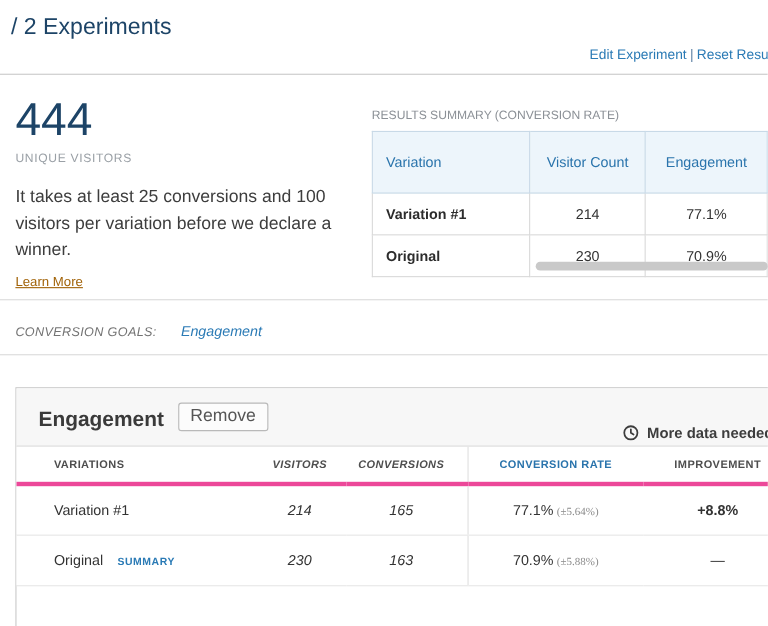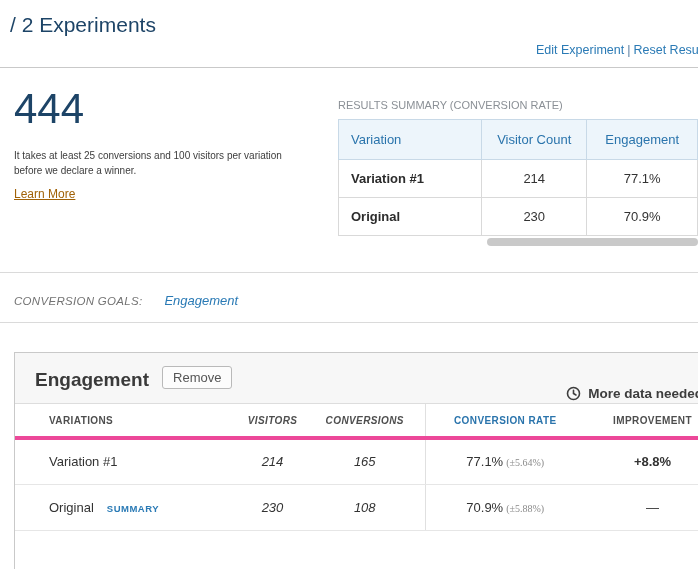--- a/index.html
+++ b/index.html
@@ -10,42 +10,42 @@
   .top-actions{position:absolute;left:536px;top:43px;font-size:12.5px;white-space:nowrap;}
   .top-actions .lnk{color:#2a7ab5;text-decoration:none;}
   .top-actions .sep{color:#5b7fa3;margin:0 3px;}
   .divider{position:absolute;left:0;width:698px;height:1px;background:#c9c9c9;}
   .d1{top:67px;}
   .d2{top:272px;background:#dadada;}
   .d3{top:322px;background:#dadada;}
   .left-col{position:absolute;left:14px;top:88px;width:300px;}
   .big-number{font-size:42px;line-height:1.0;color:#1d4467;}
   .stat-label{margin-top:8px;font-size:11px;color:#9aa0a6;letter-spacing:.6px;}
-  .note{margin-top:18px;width:290px;font-size:10px;line-height:1.5;color:#3d3d3d;}
+  .note{margin-top:18px;width:290px;font-size:16px;line-height:1.5;color:#3d3d3d;}
   .learn-more{display:inline-block;margin-top:9px;font-size:12px;color:#a16207;text-decoration:underline;}
   .right-col{position:absolute;left:338px;top:99px;}
   .summary-label{font-size:11px;color:#8b9096;}
   table{border-collapse:collapse;table-layout:fixed;}
   .summary-table{margin-top:8px;}
-  .summary-table th{background:#edf5fb;color:#2a74ac;font-weight:normal;font-size:13px;height:40px;
+  .summary-table th{background:#edf5fb;color:#2a74ac;font-weight:normal;font-size:13px;height:56px;
                     border:1px solid #c8d9e7;text-align:center;}
   .summary-table .c1{width:146px;}
   .summary-table .c2{width:108px;}
   .summary-table .c3{width:112px;}
   .summary-table th.c1{text-align:left;padding-left:12px;}
   .summary-table td{height:38px;font-size:13px;border:1px solid #d9d9d9;text-align:center;color:#333;background:#fff;}
   .summary-table td.var{text-align:left;padding-left:12px;font-weight:bold;color:#2c2c2c;}
   .scroll-thumb{position:absolute;left:487px;top:238px;width:211px;height:8px;border-radius:4px;
                 background:#c9c9c9;cursor:pointer;}
   .goals-row{position:absolute;left:14px;top:293px;font-size:11.5px;letter-spacing:.3px;color:#737373;font-style:italic;}
   .goal-link{margin-left:22px;font-size:13px;letter-spacing:0;color:#2a7ab5;text-decoration:none;}
   .card{position:absolute;left:14px;top:352px;width:706px;height:300px;border:1px solid #c9c9c9;background:#fff;}
   .card-head{position:relative;background:#f7f7f7;border-bottom:1px solid #ddd;padding:13px 20px 12px 20px;}
   .goal-title{display:inline-block;font-size:19px;font-weight:bold;color:#3a3a3a;}
-  .remove-btn{display:inline-block;margin-left:13px;vertical-align:4px;font-size:13px;color:#555;
+  .remove-btn{display:inline-block;margin-left:13px;vertical-align:4px;font-size:16px;color:#555;
               background:#fcfcfc;border:1px solid #b9b9b9;border-radius:3px;padding:3px 10px;cursor:pointer;}
   .goal-status{position:absolute;right:16px;top:33px;font-size:13.5px;font-weight:bold;color:#3d3d3d;white-space:nowrap;}
   .goal-status svg{vertical-align:-3px;margin-right:7px;}
   .goal-desc{margin-top:8px;width:395px;font-size:12px;line-height:1.4;color:#4a4a4a;}
   .goal-table{width:705px;}
   .goal-table th{height:34px;font-size:10px;font-weight:bold;letter-spacing:.4px;color:#4e4e4e;
                  border-bottom:4px solid #ec4899;background:#fff;}
   .goal-table th.h-rate{color:#2a74ac;}
   .goal-table td{height:46px;font-size:13px;color:#333;border-bottom:1px solid #e6e6e6;background:#fff;}
   .t-left{text-align:left;padding-left:34px;}
@@ -63,20 +63,21 @@
 <div class="page-title">/ 2 Experiments</div>
 
 <div class="top-actions">
   <a class="lnk">Edit Experiment</a><span class="sep">|</span><a class="lnk">Reset Results</a>
 </div>
 
 <div class="divider d1"></div>
 
 <div class="left-col">
   <div class="big-number">444</div>
+  <div class="stat-label">UNIQUE VISITORS</div>
   <div class="note">It takes at least 25 conversions and 100 visitors per variation before we declare a winner.</div>
   <a class="learn-more">Learn More</a>
 </div>
 
 <div class="right-col">
   <div class="summary-label">RESULTS SUMMARY (CONVERSION RATE)</div>
   <table class="summary-table">
     <thead>
       <tr>
         <th class="c1">Variation</th>
@@ -147,21 +148,21 @@
         <td class="t-center bl">
           <span>77.1%</span><span class="margin-small">(±5.64%)</span>
         </td>
         <td class="t-center imp-pos">+8.8%</td>
       </tr>
       <tr>
         <td class="t-left">
           <span>Original</span><span class="badge">SUMMARY</span>
         </td>
         <td class="t-right">230</td>
-        <td class="t-right">108</td>
+        <td class="t-right">163</td>
         <td class="t-center bl">
           <span>70.9%</span><span class="margin-small">(±5.88%)</span>
         </td>
         <td class="t-center imp-none">—</td>
       </tr>
     </tbody>
   </table>
 </div>
 
 </body></html>

